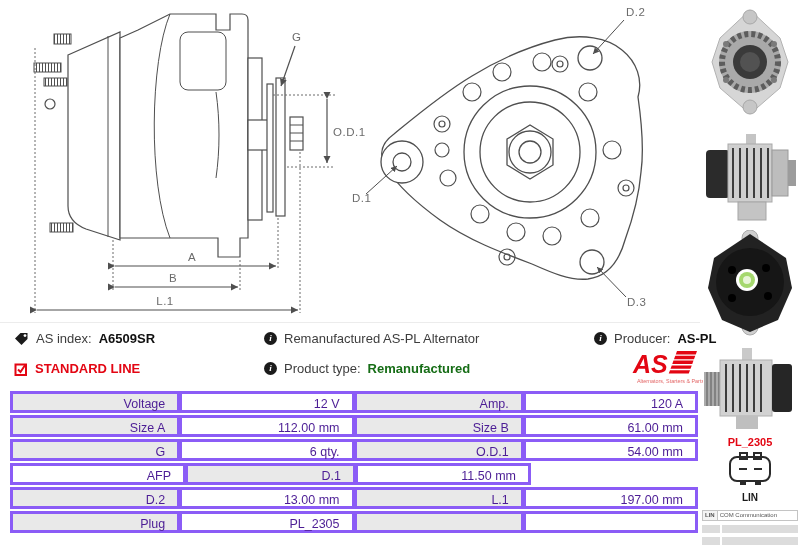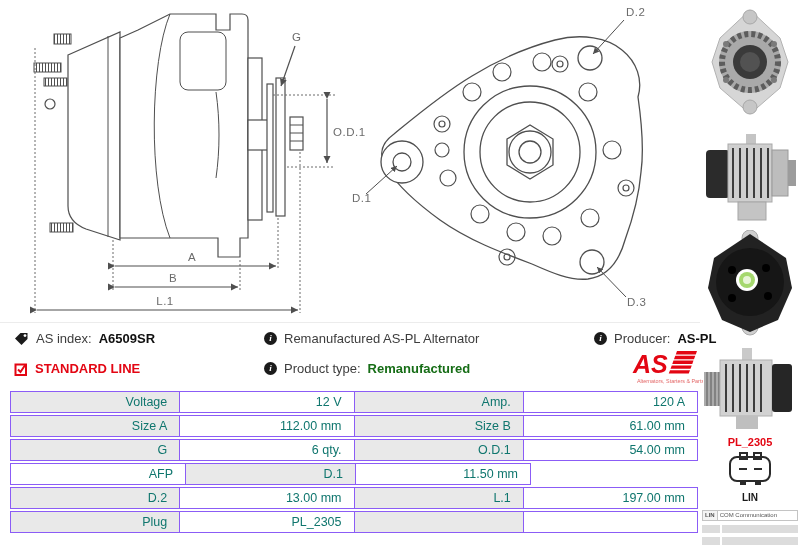--- a/index.html
+++ b/index.html
@@ -22,22 +22,22 @@
   .info-item b{color:#101010;}
   .info-icon{display:inline-block;width:13px;height:13px;border-radius:50%;background:#1b1b1b;color:#fff;
              font:italic bold 9px/13px "Liberation Serif",serif;text-align:center;flex:0 0 13px;}
   .red{color:#e30613;align-items:center;}
   .green-bold{color:#166d16;font-weight:bold;}
   #standard-line{font-weight:bold;}
   #as-logo{position:absolute;left:627px;top:24px;}
   
   #specs{position:absolute;left:10px;top:391px;width:688px;}
   .spec-row{display:flex;margin-bottom:2px;}
-  .cell{height:22px;line-height:21px;border:1px solid #8b5cf6;box-sizing:border-box;
-        font-size:12.5px;text-align:right;padding-right:12px;color:#0f766e;}
+  .cell{height:22px;line-height:21px;border:3px solid #8b5cf6;box-sizing:border-box;
+        font-size:12.5px;text-align:right;padding-right:12px;color:#4c1d95;}
   .cell+.cell{margin-left:-1px;}
   .cell.lab{width:171px;background:#e9e9e9;}
   .cell.val{width:176px;background:#fff;}
   
   #plug-block{position:absolute;left:700px;top:436px;width:100px;text-align:center;}
   #plug-code{color:#e30613;font-weight:bold;font-size:11px;margin-bottom:2px;}
   #plug-pin{font-weight:bold;font-size:10px;color:#1b1b1b;margin-top:0px;}
   #legend{margin:7px 2px 0 2px;font-size:6px;color:#555;text-align:left;}
   .legend-row1{display:flex;border:1px solid #c4c4c4;height:9px;line-height:8px;}
   .legend-abbr{border-right:1px solid #c4c4c4;padding:0 2px;font-weight:bold;background:#f4f4f4;}

